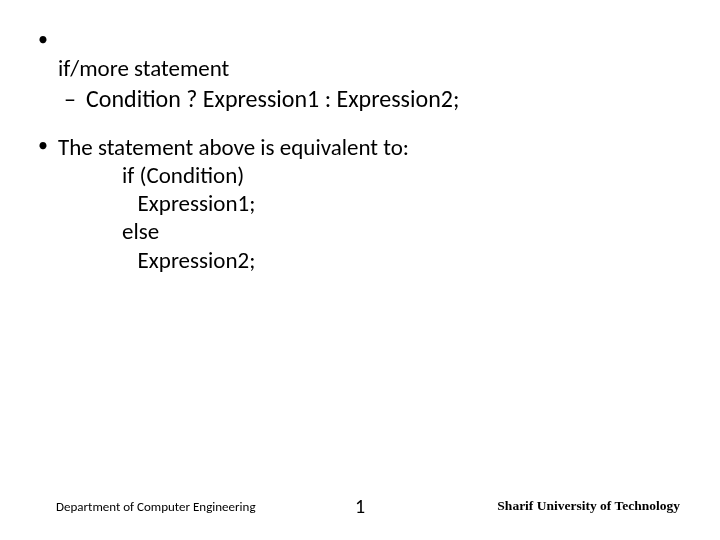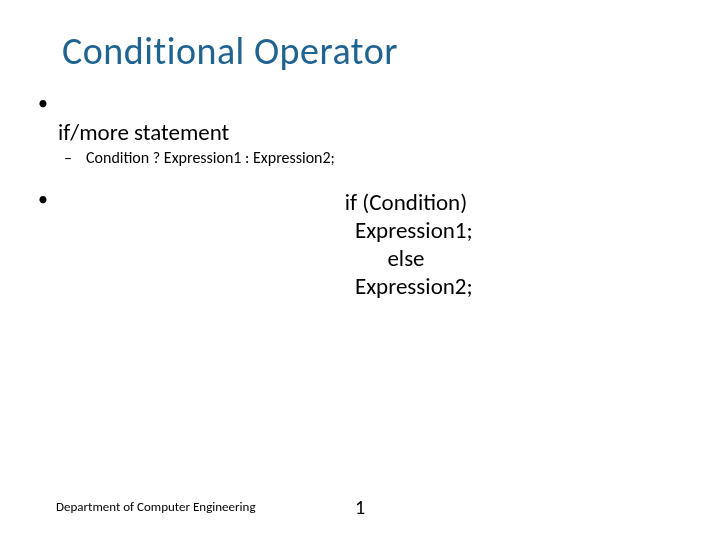--- a/index.html
+++ b/index.html
@@ -43,38 +43,37 @@
     top: 0;
     font-size: 20px;
   }
   .sub {
     list-style: none;
     margin-top: 2px;
   }
   .sub > li {
     position: relative;
     padding-left: 28px;
-    font-size: 16px;
+    font-size: 24px;
     line-height: 1.25;
     margin-bottom: 4px;
   }
   .sub > li::before {
     content: "–";
     position: absolute;
     left: 6px;
     top: 0;
   }
   .gap { height: 16px; }
   .codeblock {
     white-space: pre;
     font-size: 23px;
     line-height: 1.22;
     padding-left: 64px;
     font-family: inherit;
-    text-align: center;
   }
   .readable { color: #c00000; }
   .footer {
     position: absolute;
     bottom: 26px;
     left: 0;
     width: 100%;
     padding: 0 40px 0 56px;
     display: flex;
     align-items: center;
@@ -93,44 +92,45 @@
     font-family: Georgia, "Times New Roman", serif;
     font-weight: 600;
     font-size: 13.5px;
   }
 </style>
 </head>
 <body>
 
 <div class="slide">
 
-  <h1 class="title">Conditional Operator</h1>
 
   <ul class="bullets">
 
     <li>
       <br>
       <span>if/more statement</span>
       <ul class="sub">
         <li>Condition ? Expression1 : Expression2;</li>
       </ul>
     </li>
 
     <div class="gap"></div>
 
     <li>
+      <span>The statement above is equivalent to:</span>
       <div class="codeblock">if (Condition)
    Expression1;
 else
    Expression2;</div>
     </li>
 
     <div class="gap"></div>
 
 
   </ul>
 
   <div class="footer">
     <span class="left">Department of Computer Engineering</span>
     <span class="center">1</span>
+    <span class="right">Sharif University of Technology</span>
   </div>
 
 </div>
 
 </body></html>

